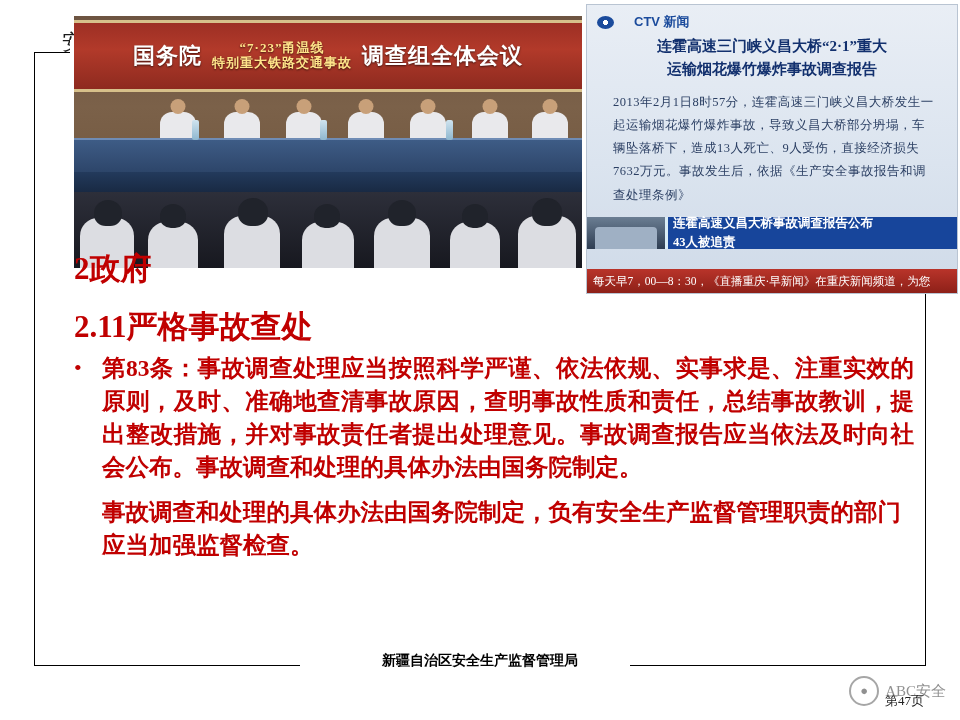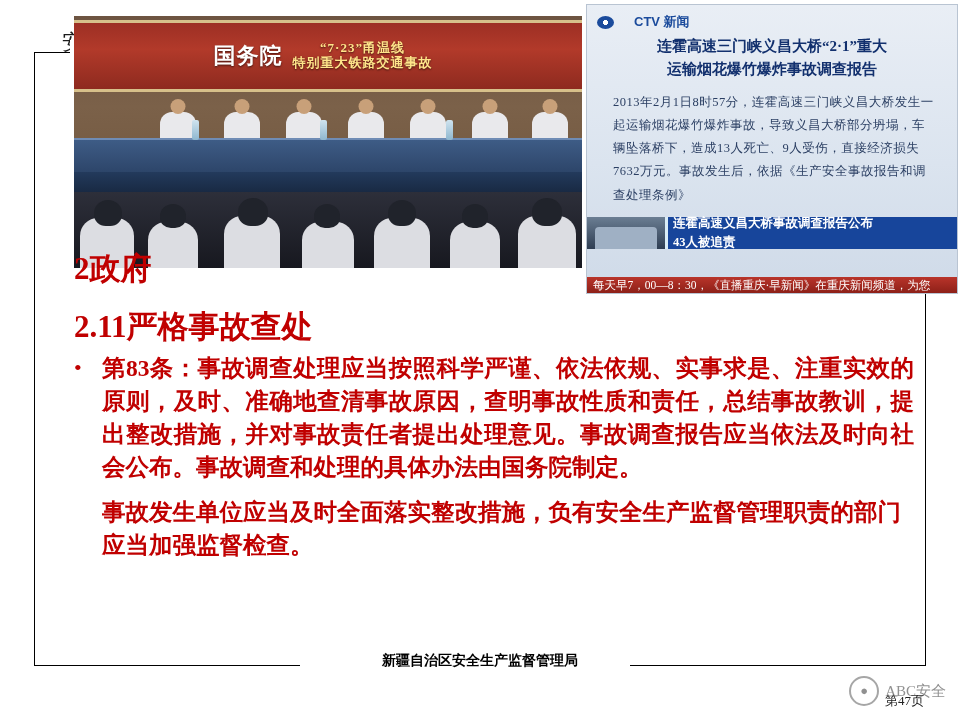--- a/index.html
+++ b/index.html
@@ -236,21 +236,21 @@
     font-size: 12.5px;
     font-weight: bold;
     line-height: 1.5;
     padding-left: 8px;
     font-family: "Liberation Serif", serif;
   }
   .p2-ticker {
     position: absolute;
     left: 0; bottom: 0;
     width: 100%;
-    height: 16px;
+    height: 24px;
     background: linear-gradient(#b9342a, #8d2018);
     color: #ffffff;
     font-size: 11.5px;
     display: flex;
     align-items: center;
     padding-left: 6px;
     box-sizing: border-box;
     white-space: nowrap;
     font-family: "Liberation Serif", serif;
   }
@@ -363,20 +363,21 @@
 
   <div class="photo1">
     <div class="p1-wall"></div>
 
     <div class="p1-banner">
       <span>国务院</span>
       <span class="small yellow" style="margin:0 10px;">
         <span style="display:block">“7·23”甬温线</span>
         <span style="display:block">特别重大铁路交通事故</span>
       </span>
+      <span>调查组全体会议</span>
     </div>
 
     <div class="p1-person" style="left:86px;"></div>
     <div class="p1-person" style="left:150px;"></div>
     <div class="p1-person" style="left:212px;"></div>
     <div class="p1-person" style="left:274px;"></div>
     <div class="p1-person" style="left:336px;"></div>
     <div class="p1-person" style="left:398px;"></div>
     <div class="p1-person" style="left:458px;"></div>
 
@@ -433,21 +434,21 @@
   </div>
 
   <div class="h1">2政府</div>
   <div class="h2">2.11严格事故查处</div>
 
   <div class="bullet-block">
     <div class="bullet-row">
       <div class="bullet-dot">•</div>
       <div class="para">第83条：事故调查处理应当按照科学严谨、依法依规、实事求是、注重实效的原则，及时、准确地查清事故原因，查明事故性质和责任，总结事故教训，提出整改措施，并对事故责任者提出处理意见。事故调查报告应当依法及时向社会公布。事故调查和处理的具体办法由国务院制定。</div>
     </div>
-    <div class="para2">事故发生单位应当及时全面落实整改措施，负有安全生产监督管理职责的部门应当加强监督检查。</div>
+    <div class="para2">事故调查和处理的具体办法由国务院制定，负有安全生产监督管理职责的部门应当加强监督检查。</div>
   </div>
 
   <div class="footer-text">新疆自治区安全生产监督管理局</div>
   <div class="page-no">第47页</div>
   <div class="wm">
     <span class="wm-circle">●</span>
     <span>ABC安全</span>
   </div>
 
 </div>

